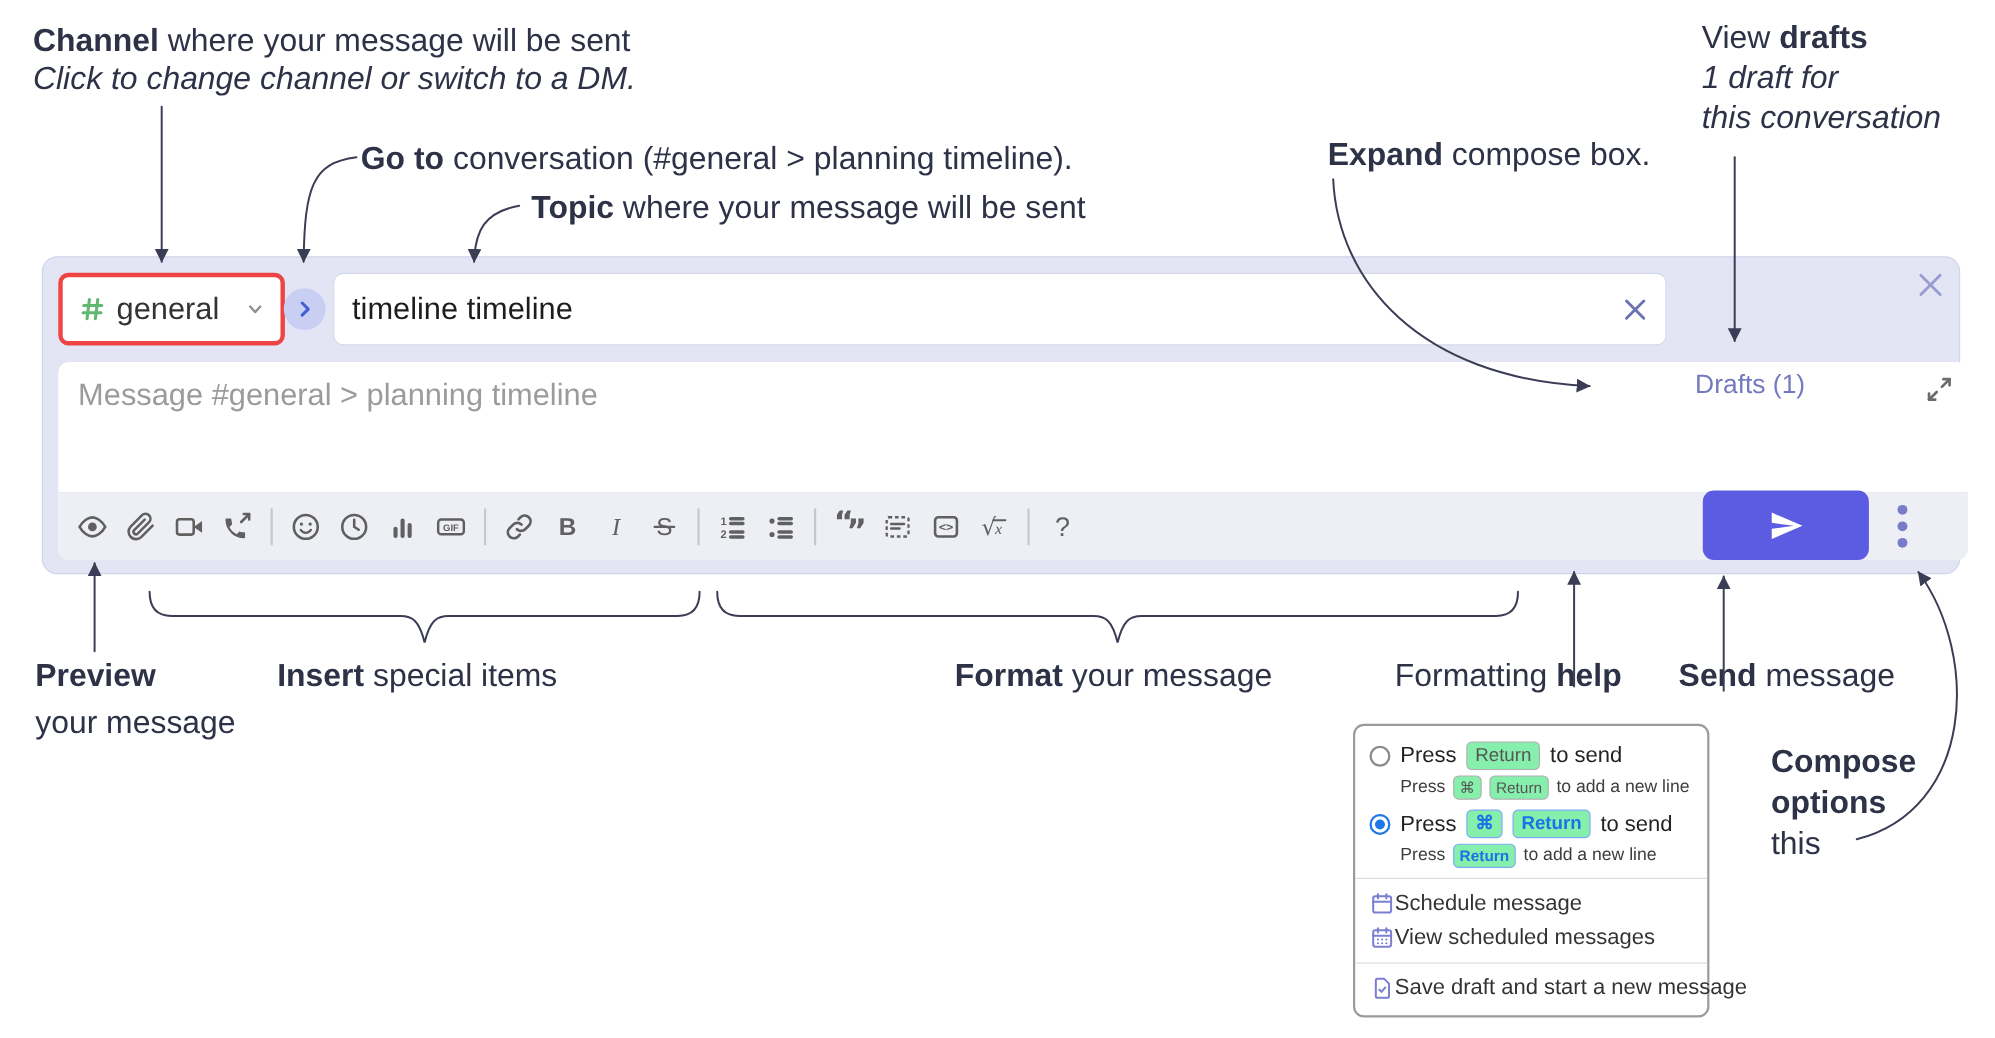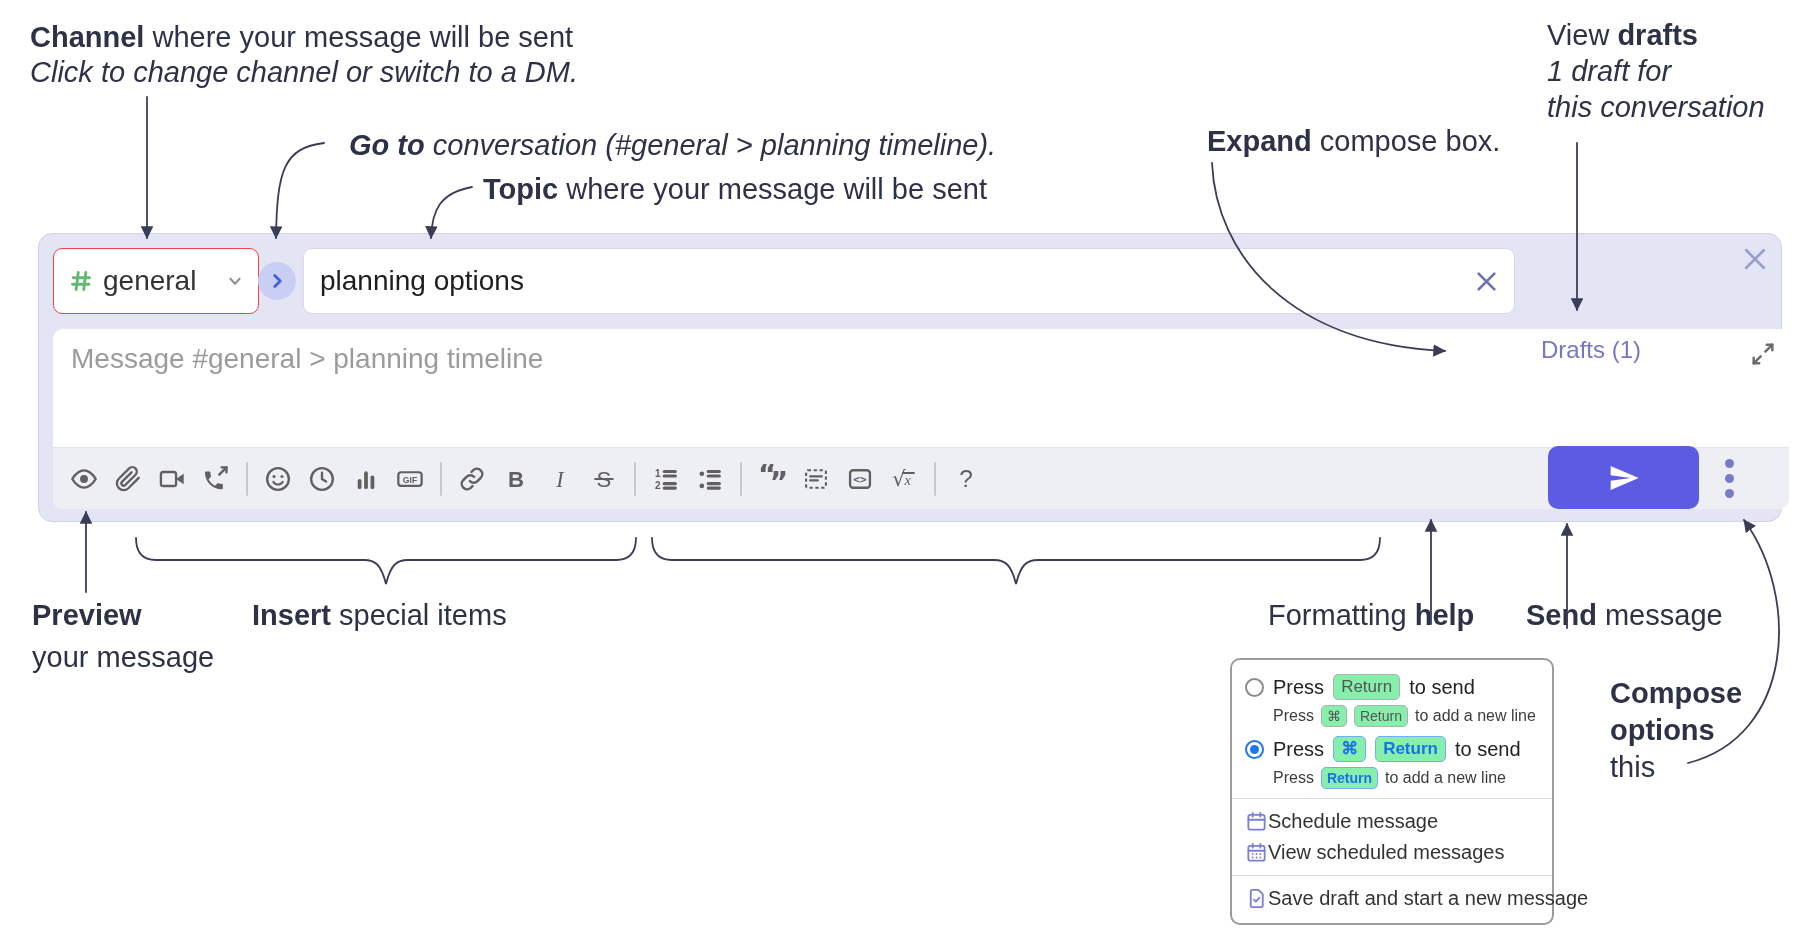--- a/index.html
+++ b/index.html
@@ -7,21 +7,21 @@
           font-family:"Liberation Sans",sans-serif;color:#2e3247;}
   
   .ann{position:absolute;font-size:29px;line-height:35px;color:#2e3247;white-space:nowrap;}
   .ann .bld{font-weight:700;}
   .it{font-style:italic;}
   .arrow-layer{position:absolute;left:0;top:0;pointer-events:none;z-index:6;}
   
   .compose{position:absolute;left:38px;top:233px;width:1744px;height:289px;background:#e3e5f4;
            border:1px solid #cfd3e8;border-radius:14px;box-sizing:border-box;}
   .chan-box{position:absolute;left:14px;top:14px;width:206px;height:66px;background:#fff;
-            border:1px solid #ef4444;border-radius:9px;display:flex;align-items:center;
+            border:4px solid #ef4444;border-radius:9px;display:flex;align-items:center;
             padding:0 12px 0 14px;box-sizing:border-box;cursor:pointer;}
   .chan-name{font-size:28px;color:#333;margin:0 8px 0 9px;flex:1;}
   .go-btn{position:absolute;left:219px;top:28px;width:38px;height:38px;border-radius:50%;
           background:#c9cef3;display:flex;align-items:center;justify-content:center;cursor:pointer;}
   .topic-input{position:absolute;left:264px;top:14px;width:1212px;height:66px;background:#fff;
                border:1px solid #d5d9ea;border-radius:9px;display:flex;align-items:center;
                padding:0 14px 0 16px;box-sizing:border-box;}
   .topic-text{font-size:28px;color:#1d1d1d;flex:1;}
   .white-box{position:absolute;left:14px;top:95px;width:1736px;height:180px;background:#fff;
              border-radius:10px;}
@@ -84,21 +84,21 @@
       <path d="M1688,763 C1794,736 1800,597 1744,520" marker-end="url(#ah)"></path>
       <path d="M136,538 C136,551 141,560 156,560 L364,560 C375,560 381,564 386,584
                C391,564 397,560 408,560 L616,560 C631,560 636,551 636,538"></path>
       <path d="M652,538 C652,551 657,560 672,560 L994,560 C1005,560 1011,564 1016,584
                C1021,564 1027,560 1038,560 L1360,560 C1375,560 1380,551 1380,538"></path>
     </g>
   </svg>
 
   <div class="ann" style="left:30px;top:20px;"><span class="bld">Channel</span><span> where your message will be sent</span></div>
   <div class="ann it" style="left:30px;top:55px;"><span>Click to change channel or switch to a DM.</span></div>
-  <div class="ann" style="left:349px;top:128px;font-style:italic;"><span class="bld">Go to</span><span> conversation (#general &gt; planning timeline).</span></div>
+  <div class="ann" style="left:328px;top:128px;"><span class="bld">Go to</span><span> conversation (#general &gt; planning timeline).</span></div>
   <div class="ann" style="left:1207px;top:124px;"><span class="bld">Expand</span><span> compose box.</span></div>
   <div class="ann" style="left:483px;top:172px;"><span class="bld">Topic</span><span> where your message will be sent</span></div>
   <div class="ann" style="left:1547px;top:18px;"><span>View </span><span class="bld">drafts</span></div>
   <div class="ann it" style="left:1547px;top:54px;"><span>1 draft for</span></div>
   <div class="ann it" style="left:1547px;top:90px;"><span>this conversation</span></div>
 
   <div class="compose">
 
     <div class="chan-box">
       <svg width="26" height="26" viewBox="0 0 24 24">
@@ -115,21 +115,21 @@
       </svg>
     </div>
 
     <div class="go-btn">
       <svg width="22" height="22" viewBox="0 0 24 24">
         <path d="M9.5 6 L15.5 12 L9.5 18" stroke="#3f5ed8" stroke-width="3" fill="none" stroke-linecap="round" stroke-linejoin="round"></path>
       </svg>
     </div>
 
     <div class="topic-input">
-      <span class="topic-text">planning options</span>
+      <span class="topic-text">timeline timeline</span>
       <svg width="27" height="27" viewBox="0 0 24 24">
         <g stroke="#6a72b4" stroke-width="2.3" stroke-linecap="round">
             <path d="M5 5 L19 19"></path>
             <path d="M19 5 L5 19"></path>
           </g>
       </svg>
     </div>
 
     <div class="white-box">
       <div class="placeholder">Message #general &gt; planning timeline</div>
@@ -305,20 +305,21 @@
     <div class="ellipsis">
         <i></i>
         <i></i>
         <i></i>
       </div>
   </div>
 
   <div class="ann" style="left:32px;top:598px;"><span class="bld">Preview</span></div>
   <div class="ann" style="left:32px;top:640px;"><span>your message</span></div>
   <div class="ann" style="left:252px;top:598px;"><span class="bld">Insert</span><span> special items</span></div>
+  <div class="ann" style="left:868px;top:598px;"><span class="bld">Format</span><span> your message</span></div>
   <div class="ann" style="left:1268px;top:598px;"><span>Formatting </span><span class="bld">help</span></div>
   <div class="ann" style="left:1526px;top:598px;"><span class="bld">Send</span><span> message</span></div>
   <div class="ann" style="left:1610px;top:676px;"><span class="bld">Compose</span></div>
   <div class="ann" style="left:1610px;top:713px;"><span class="bld">options</span></div>
   <div class="ann" style="left:1610px;top:750px;"><span>this</span></div>
 
   <div class="popup">
     <div class="radio-row">
       <span class="radio"></span>
       <span>Press</span>

